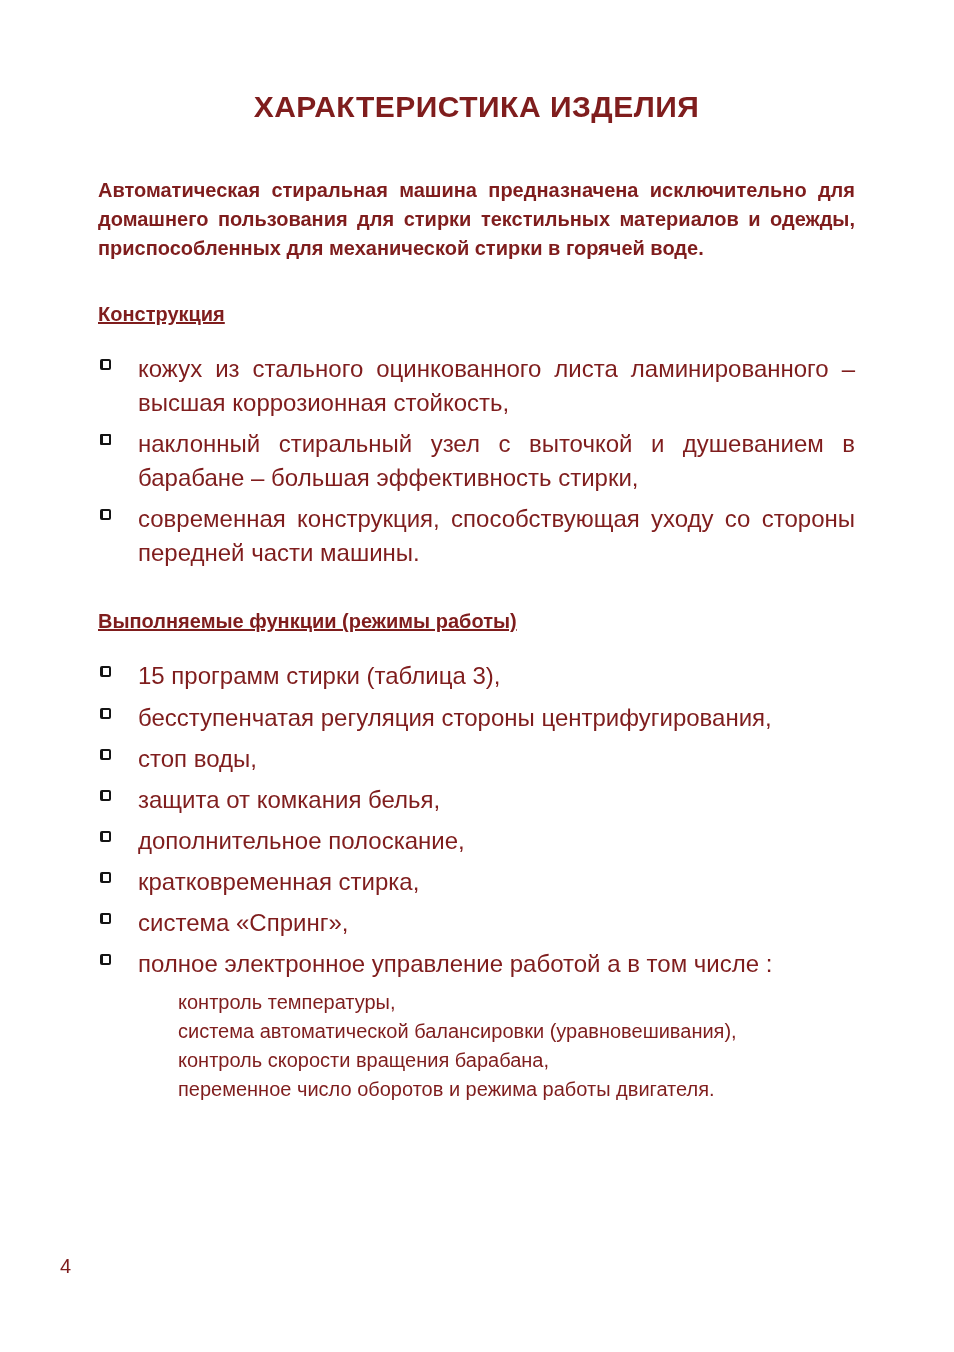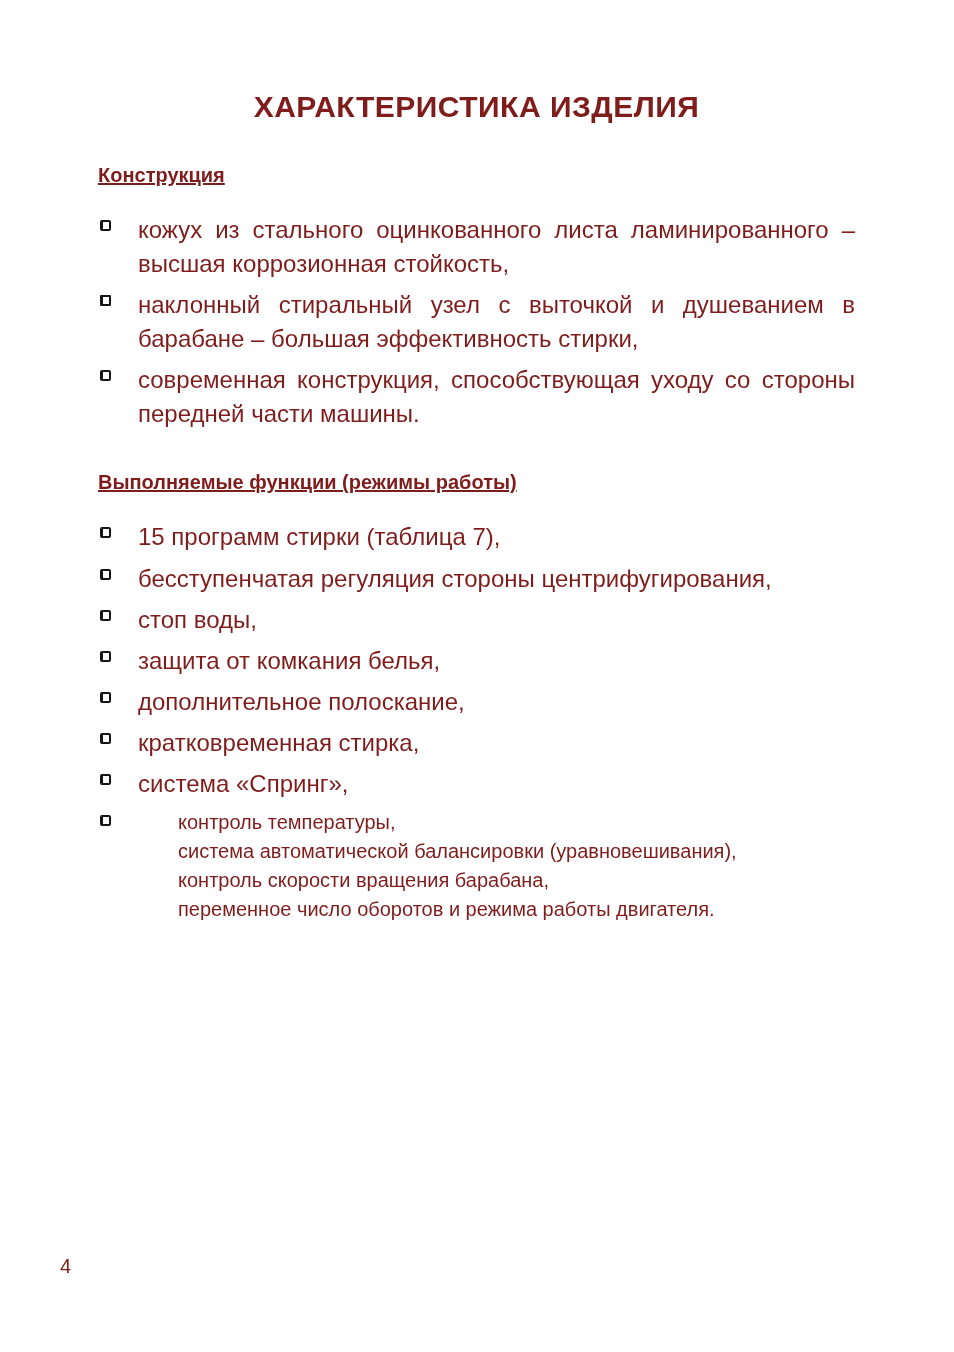--- a/index.html
+++ b/index.html
@@ -77,20 +77,21 @@
   }
 </style>
 </head>
 <body>
 
 <div class="page">
   <div class="content">
 
     <div class="doc-title">ХАРАКТЕРИСТИКА ИЗДЕЛИЯ</div>
 
+    <p class="intro">Автоматическая стиральная машина предназначена исключительно для домашнего пользования для стирки текстильных материалов и одежды, приспособленных для механической стирки в горячей воде.</p>
 
     <div class="section-heading">Конструкция</div>
 
     <ul class="bullet-list">
       <li>
         <span class="bullet"></span>
         <span>кожух из стального оцинкованного листа ламинированного – высшая коррозионная стойкость,</span>
       </li>
       <li>
         <span class="bullet"></span>
@@ -106,21 +107,21 @@
         <span class="bullet"></span>
         <span>современная конструкция, способствующая уходу со стороны передней части машины.</span>
       </li>
     </ul>
 
     <div class="section-heading">Выполняемые функции (режимы работы)</div>
 
     <ul class="bullet-list">
       <li>
         <span class="bullet"></span>
-        <span>15 программ стирки (таблица 7),</span>
+        <span>15 программ стирки (таблица 3),</span>
       </li>
       <li>
         <span class="bullet"></span>
         <span>бесступенчатая регуляция стороны центрифугирования,</span>
       </li>
       <li>
         <span class="bullet"></span>
         <span>стоп воды,</span>
       </li>
       <li>
@@ -134,20 +135,21 @@
       <li>
         <span class="bullet"></span>
         <span>кратковременная стирка,</span>
       </li>
       <li>
         <span class="bullet"></span>
         <span>система «Спринг»,</span>
       </li>
       <li>
         <span class="bullet"></span>
+        <span>полное электронное управление работой а в том числе :</span>
       </li>
     </ul>
 
     <div class="sub-lines">
       <div>контроль температуры,</div>
       <div>система автоматической балансировки (уравновешивания),</div>
       <div>контроль скорости вращения барабана,</div>
       <div>переменное число оборотов и режима работы двигателя.</div>
     </div>
 

